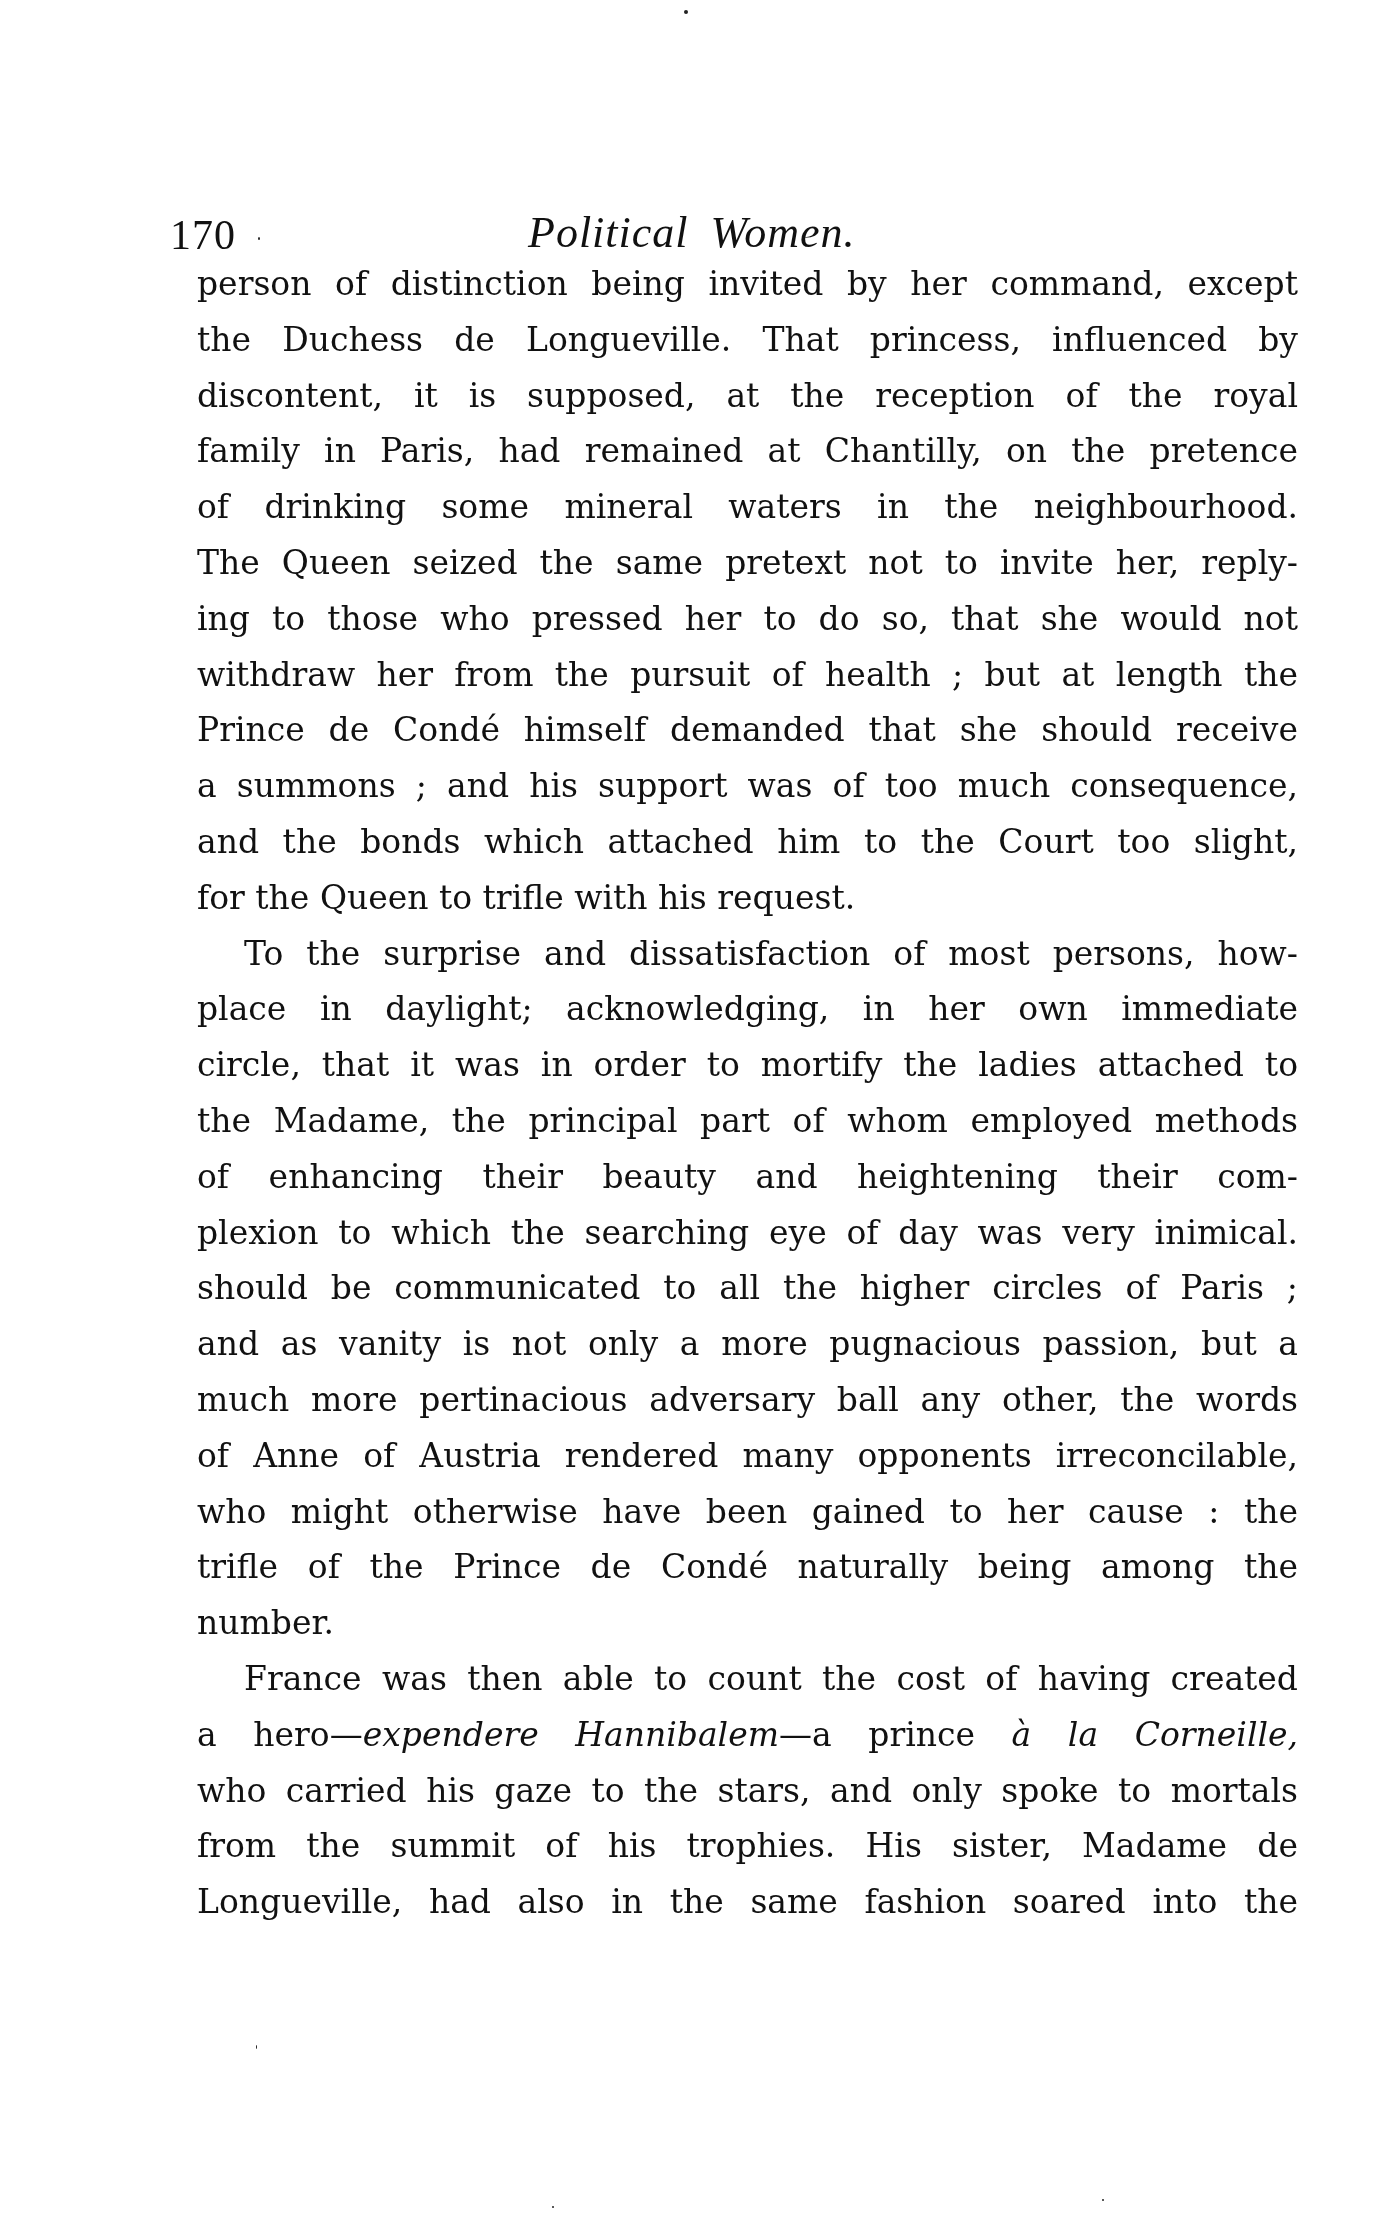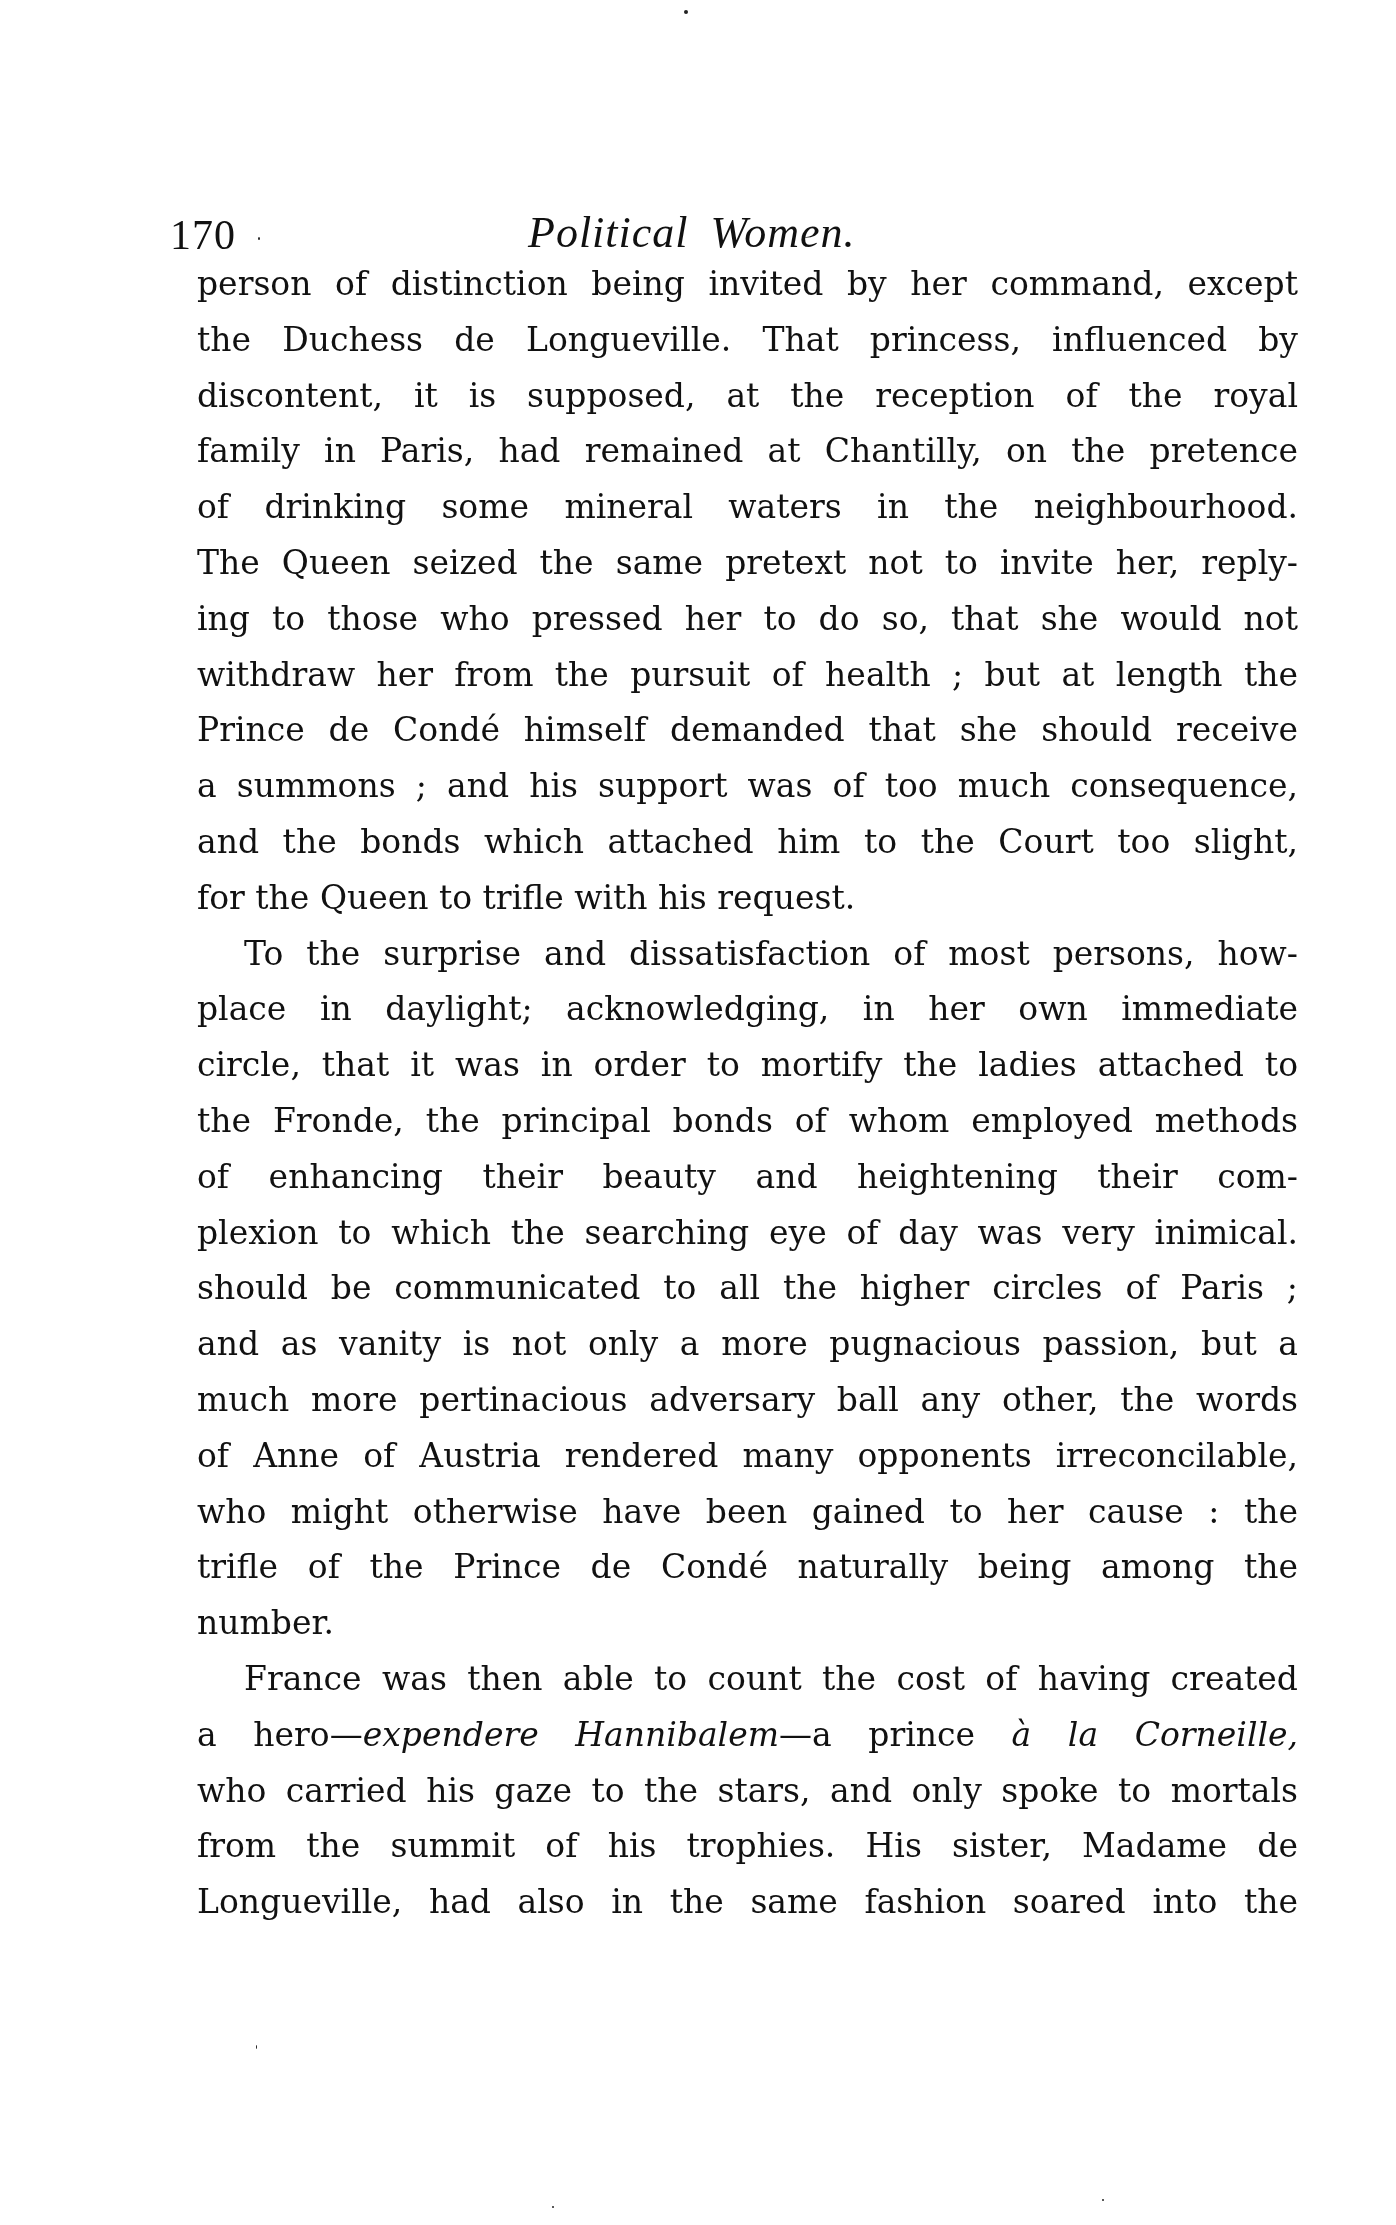--- a/index.html
+++ b/index.html
@@ -141,21 +141,21 @@
   <span class="line indent">
       <span class="inner">To the surprise and dissatisfaction of most persons, how-</span>
     </span>
   <span class="line">
       <span class="inner">place in daylight; acknowledging, in her own immediate</span>
     </span>
   <span class="line">
       <span class="inner">circle, that it was in order to mortify the ladies attached to</span>
     </span>
   <span class="line">
-      <span class="inner">the Fronde, the principal bonds of whom employed methods</span>
+      <span class="inner">the Madame, the principal part of whom employed methods</span>
     </span>
   <span class="line">
       <span class="inner">of enhancing their beauty and heightening their com-</span>
     </span>
   <span class="line">
       <span class="inner">plexion to which the searching eye of day was very inimical.</span>
     </span>
   <span class="line">
       <span class="inner">should be communicated to all the higher circles of Paris ;</span>
     </span>

